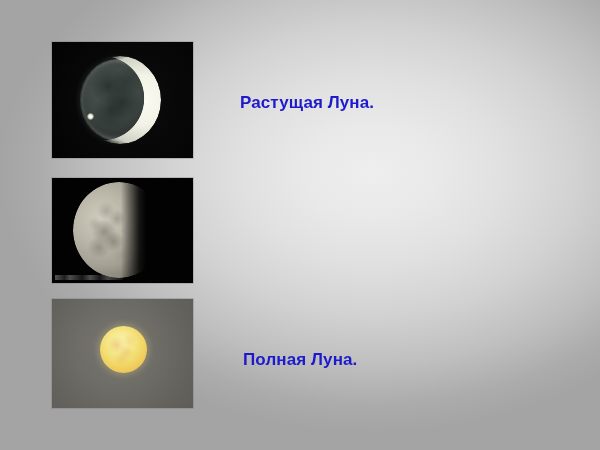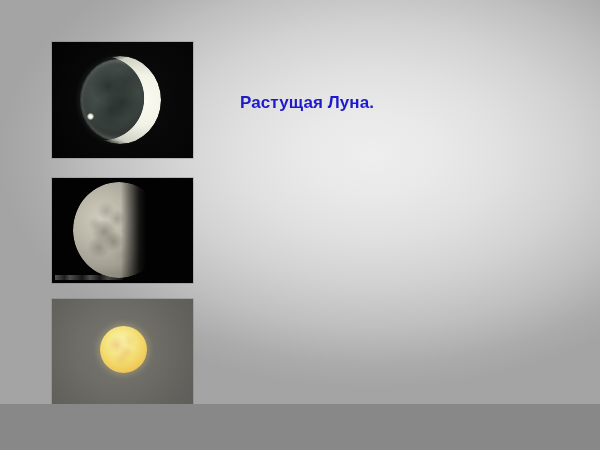--- a/index.html
+++ b/index.html
@@ -7,21 +7,21 @@
     padding: 0;
     background: #888;
   }
   body {
     font-family: "Liberation Sans", sans-serif;
   }
 
   #slide {
     position: relative;
     width: 600px;
-    height: 404px;
+    height: 450px;
     overflow: hidden;
     background:
       radial-gradient(ellipse 62% 58% at 62% 38%,
         #eeeeee 0%,
         #e9e9e9 18%,
         #e0e0e0 36%,
         #d2d2d2 55%,
         #bfbfbf 74%,
         #ababab 90%,
         #a4a4a4 100%);
@@ -214,14 +214,15 @@
   <div class="photo" id="photo-full-moon">
     <div class="night-sky-3"></div>
     <div class="fullmoon">
       <div class="fullmoon-mare"></div>
     </div>
   </div>
 
   <div class="caption" id="caption-waxing">Растущая Луна.</div>
 
 
+  <div class="caption" id="caption-full">Полная Луна.</div>
 
 </div>
 
 </body></html>

